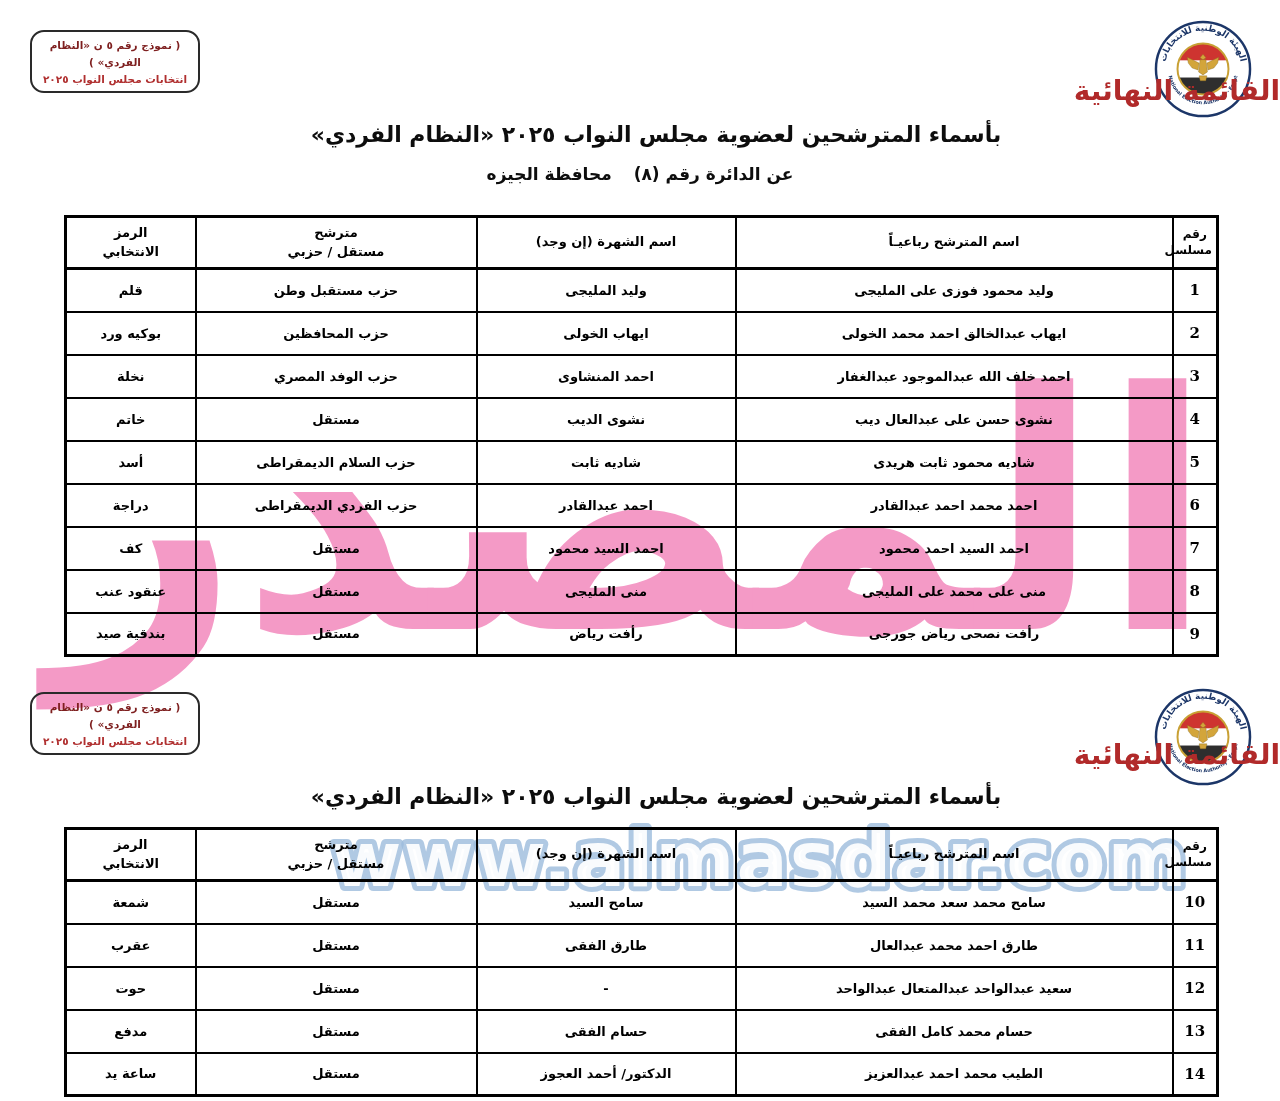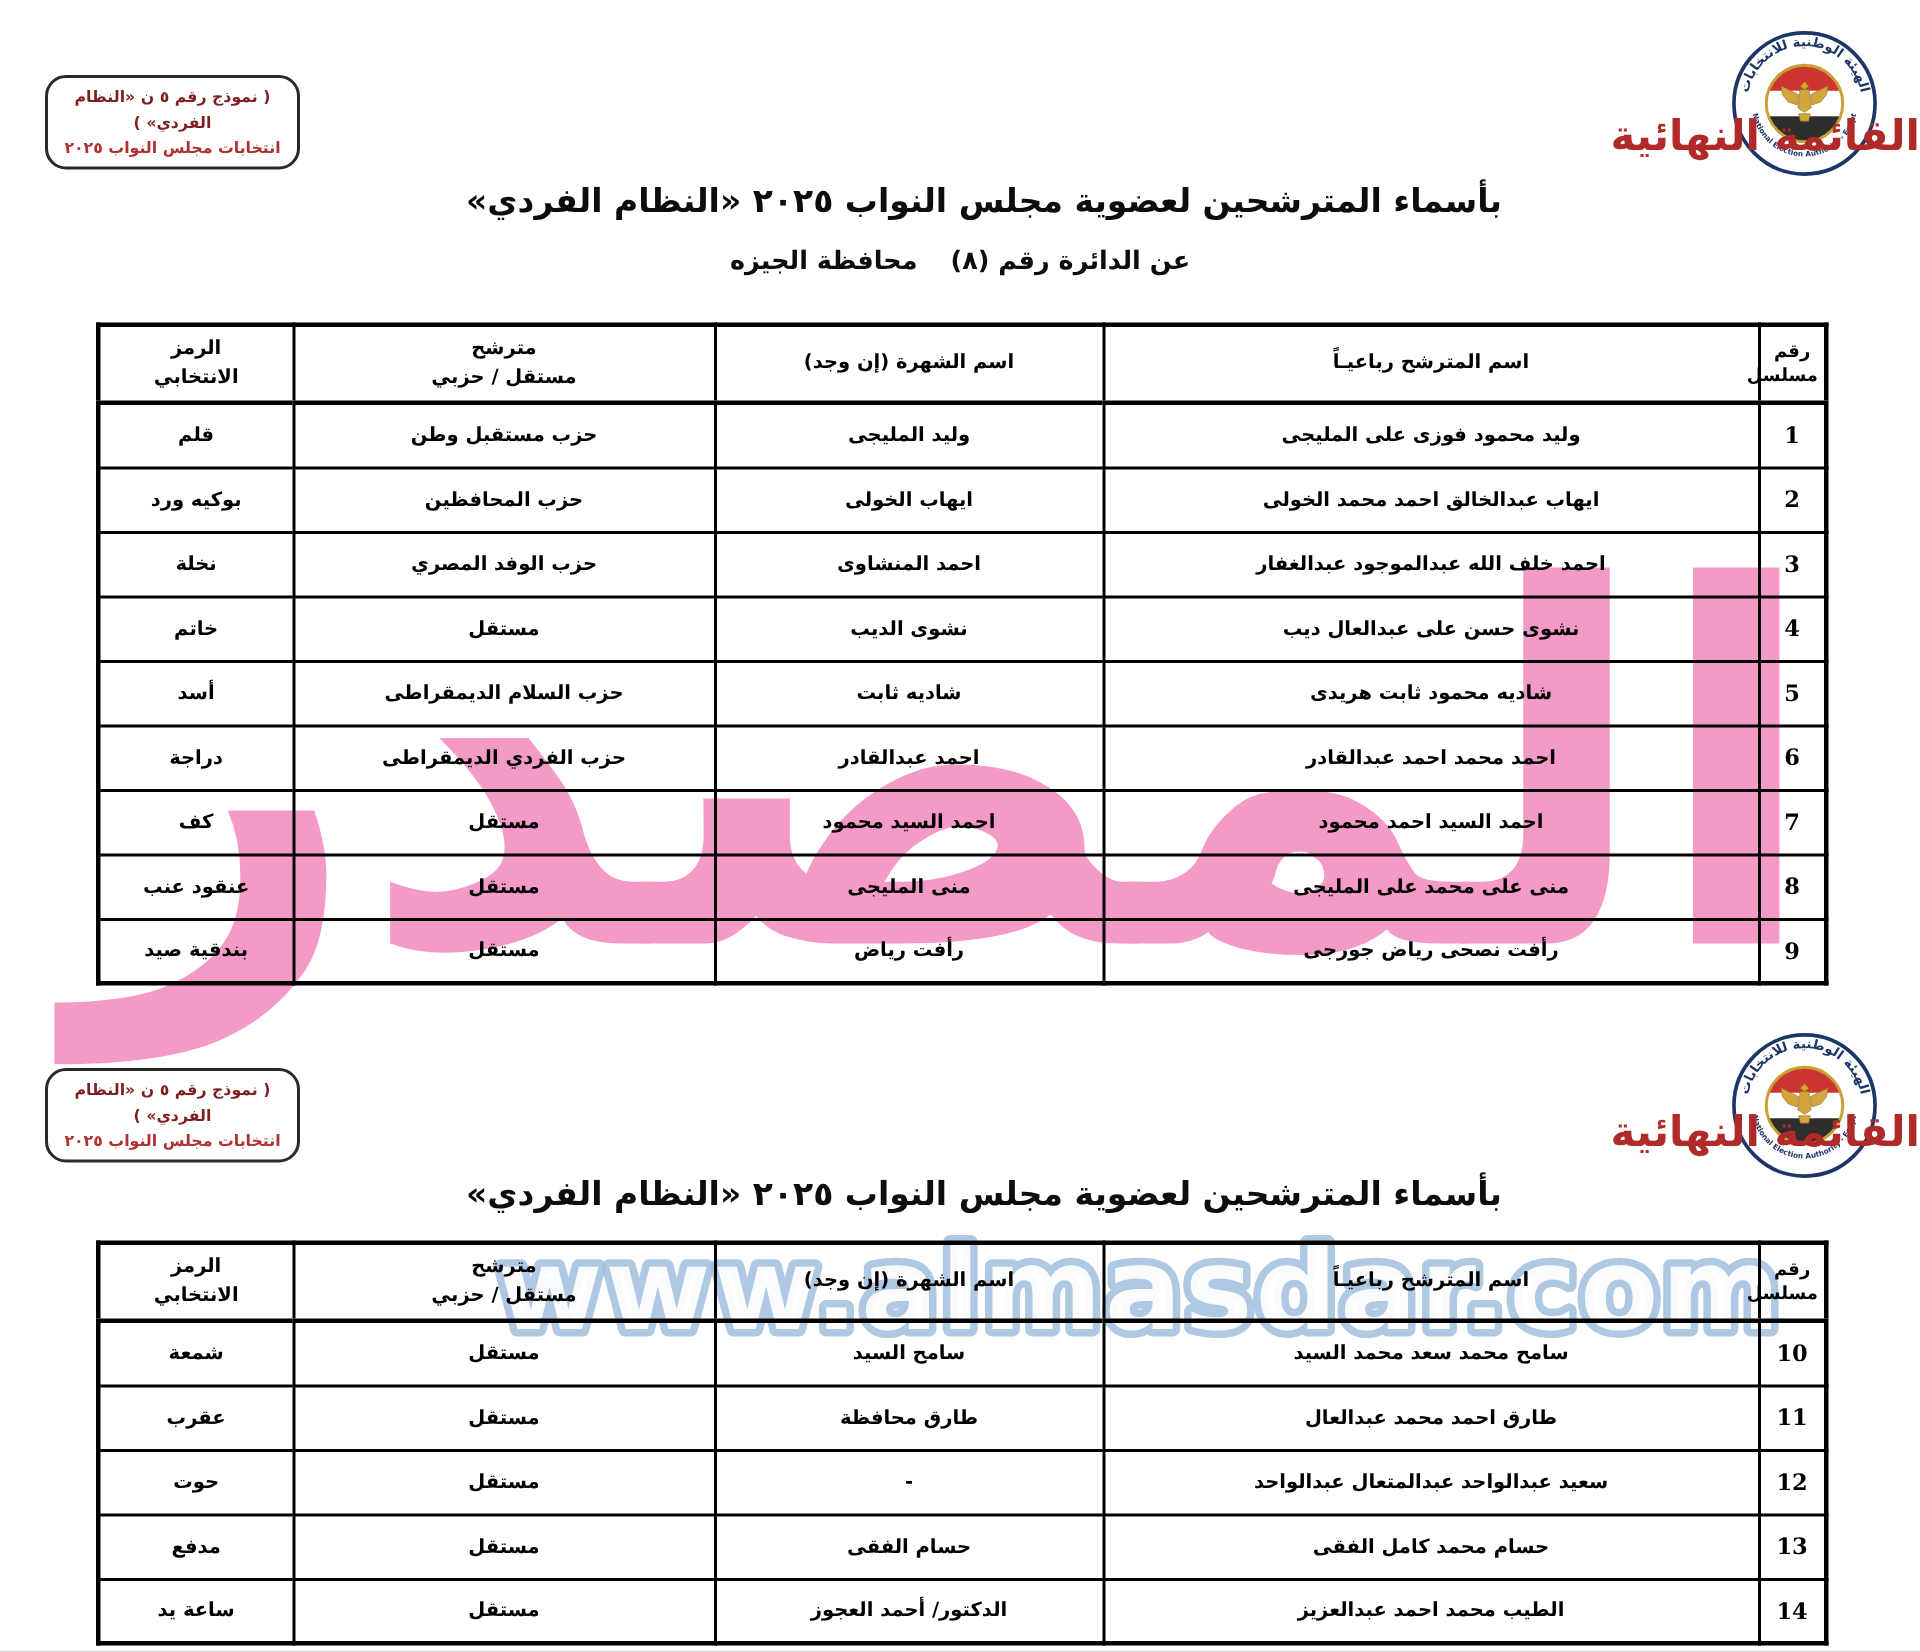--- a/index.html
+++ b/index.html
@@ -23,21 +23,21 @@
     stroke-linejoin:round; paint-order:stroke;
   }
   
   .section { position:absolute; left:0; width:1280px; z-index:1; }
   .sec1 { top:0; height:680px; }
   .sec2 { top:680px; height:421px; }
   
   .stamp {
     position:absolute; width:170px; padding:5px 6px 4px;
     border:2px solid #2a2a2a; border-radius:14px;
-    direction:rtl; text-align:center; line-height:1.6;margin-top:20px;
+    direction:rtl; text-align:center; line-height:1.6;
   }
   .stamp .l1 { font-size:10.5px; font-weight:bold; color:#7e1f1f; }
   .stamp .l2 { font-size:10.5px; font-weight:bold; color:#b03030; }
   
   .logo { position:absolute; width:98px; height:98px; }
   
   .title-red {
     position:absolute; left:0; width:100%; text-align:right; direction:rtl;
     font-size:28px; font-weight:bold; color:#b12a2a;
   }
@@ -284,21 +284,21 @@
         <tr>
           <td class="c-serial">10</td>
           <td>سامح محمد سعد محمد السيد</td>
           <td>سامح السيد</td>
           <td>مستقل</td>
           <td>شمعة</td>
         </tr>
         <tr>
           <td class="c-serial">11</td>
           <td>طارق احمد محمد عبدالعال</td>
-          <td>طارق محافظة</td>
+          <td>طارق الفقى</td>
           <td>مستقل</td>
           <td>عقرب</td>
         </tr>
         <tr>
           <td class="c-serial">12</td>
           <td>سعيد عبدالواحد عبدالمتعال عبدالواحد</td>
           <td>-</td>
           <td>مستقل</td>
           <td>حوت</td>
         </tr>

